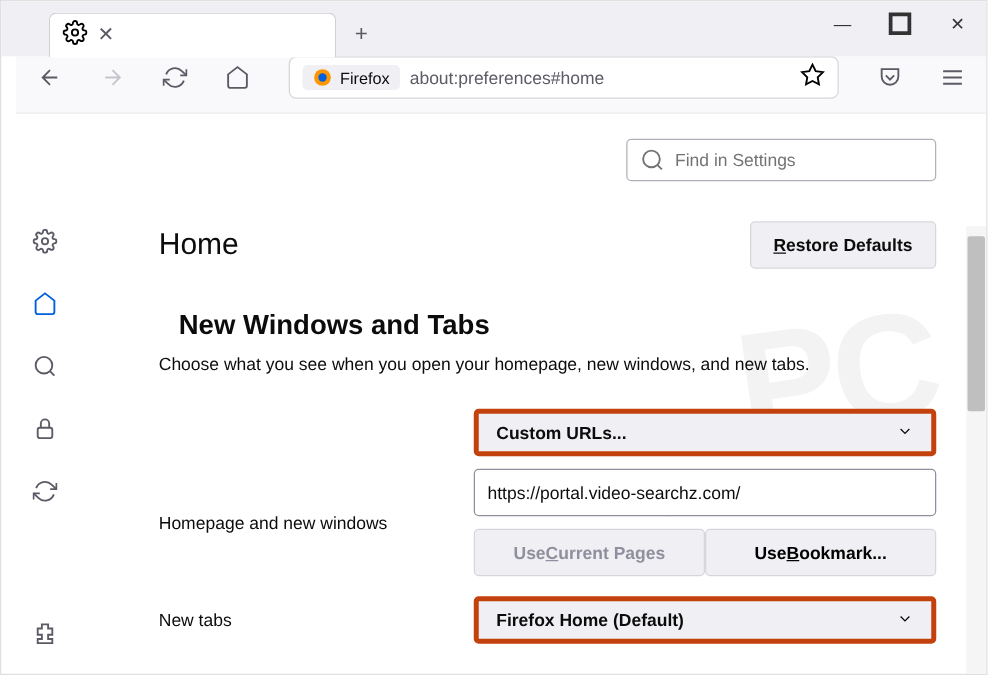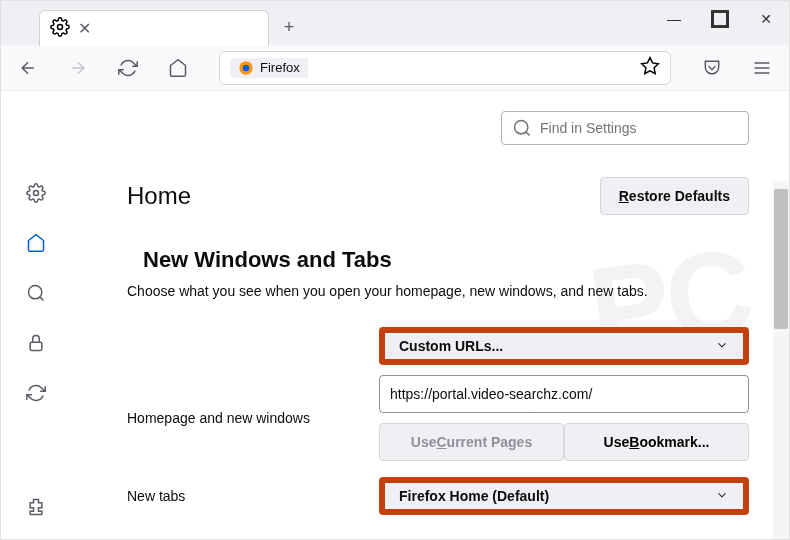--- a/index.html
+++ b/index.html
@@ -10,21 +10,21 @@
 .win-btn { width: 46px; height: 36px; display: flex; align-items: center; justify-content: center; font-size: 14px; color: #333; cursor: pointer; }
 
 
 .tabbar { height: 44px; background: #f0f0f4; display: flex; align-items: flex-end; padding-left: 38px; position: relative; }
 .tab { background: #fff; border: 1px solid #d0d0d6; border-bottom: none; border-radius: 6px 6px 0 0; height: 36px; width: 230px; display: flex; align-items: center; padding: 0 10px; gap: 8px; position: relative; top: 1px; }
 .tab-title { font-size: 13px; flex: 1; color: #0c0c0d; }
 .tab-close { font-size: 16px; color: #5b5b66; cursor: pointer; line-height: 1; }
 .newtab { width: 32px; height: 32px; display: flex; align-items: center; justify-content: center; font-size: 18px; color: #5b5b66; margin-left: 4px; margin-bottom: 2px; }
 
 
-.toolbar { height: 46px; background: #f9f9fb; border-bottom: 1px solid #ededf0; display: flex; align-items: center; padding: 0 10px; gap: 16px; }
+.toolbar { height: 46px; background: #f9f9fb; border-bottom: 1px solid #ededf0; display: flex; align-items: flex-start; padding: 0 10px; gap: 16px; margin-left: 12px; }
 .tool-btn { width: 34px; height: 34px; display: flex; align-items: center; justify-content: center; color: #5b5b66; border-radius: 4px; }
 .tool-btn.disabled { color: #c4c4cc; }
 .urlbar { flex: 1; height: 34px; background: #fff; border: 1px solid #d7d7db; border-radius: 6px; display: flex; align-items: center; padding: 0 10px; margin: 0 8px; gap: 8px; }
 .ff-chip { background: #f0f0f4; border-radius: 4px; padding: 2px 8px; font-size: 13px; color: #0c0c0d; display: flex; align-items: center; gap: 6px; }
 .ff-logo { width: 16px; height: 16px; }
 .url-text { font-size: 14px; color: #5b5b66; }
 
 
 .content { display: flex; height: calc(100% - 90px); position: relative; }
 .sidebar { width: 70px; padding-top: 90px; display: flex; flex-direction: column; align-items: center; gap: 26px; }
@@ -39,21 +39,21 @@
 .h1 { font-size: 24px; font-weight: 400; color: #0c0c0d; }
 .restore-btn { background: #f0f0f4; border: 1px solid #d7d7db; border-radius: 4px; padding: 10px 18px; font-size: 14px; font-weight: 600; color: #0c0c0d; }
 
 .h2 { font-size: 22px; font-weight: 700; color: #0c0c0d; margin-bottom: 10px; margin-left: 16px; }
 .desc { font-size: 14px; color: #0c0c0d; margin-bottom: 28px; }
 
 .form-row { display: flex; align-items: center; margin-bottom: 10px; }
 .form-label { width: 252px; font-size: 14px; color: #0c0c0d; }
 .form-right { flex: 1; display: flex; flex-direction: column; gap: 10px; }
 
-.select-box { height: 38px; background: #f0f0f4; border: 6px solid #c2410c; border-radius: 4px; display: flex; align-items: center; justify-content: space-between; padding: 0 14px; font-size: 14px; font-weight: 600; color: #0c0c0d; }
+.select-box { height: 38px; background: #f0f0f4; border: 4px solid #c2410c; border-radius: 4px; display: flex; align-items: center; justify-content: space-between; padding: 0 14px; font-size: 14px; font-weight: 600; color: #0c0c0d; }
 .text-input { height: 38px; background: #fff; border: 1px solid #8f8f9d; border-radius: 4px; padding: 0 10px; font-size: 14px; color: #0c0c0d; width: 100%; display: flex; align-items: center; }
 .btn-row { display: flex; }
 .btn-secondary { flex: 1; height: 38px; background: #f0f0f4; border: 1px solid #d7d7db; border-radius: 4px; font-size: 14px; font-weight: 600; display: flex; align-items: center; justify-content: center; }
 .btn-secondary.disabled { color: #8f8f9d; }
 
 
 .scroll-track { position: absolute; right: 0; top: 90px; width: 16px; height: calc(100% - 90px); background: #f5f5f5; }
 .scroll-thumb { width: 14px; margin-left: 1px; background: #bfbfbf; border-radius: 2px; }
 
 
@@ -110,20 +110,21 @@
       </svg>
     </div>
   <div class="urlbar">
     <span class="ff-chip">
       <svg class="ff-logo" viewBox="0 0 24 24">
           <circle cx="12" cy="12" r="10" fill="#ff9500" stroke="none"></circle>
           <circle cx="12" cy="12" r="5" fill="#0060df" stroke="none"></circle>
         </svg>
       <span>Firefox</span>
     </span>
+    <span class="url-text">about:preferences#home</span>
     <span style="flex:1"></span>
     <span><svg viewBox="0 0 24 24">
           <path d="M12 2l3.09 6.26L22 9.27l-5 4.87 1.18 6.88L12 17.77l-6.18 3.25L7 14.14 2 9.27l6.91-1.01L12 2z"></path>
         </svg></span>
   </div>
   <div class="tool-btn">
       <svg viewBox="0 0 24 24">
         <path d="M4 4h16v7a8 8 0 0 1-16 0V4z"></path>
         <path d="M8 10l4 4 4-4"></path>
       </svg>

